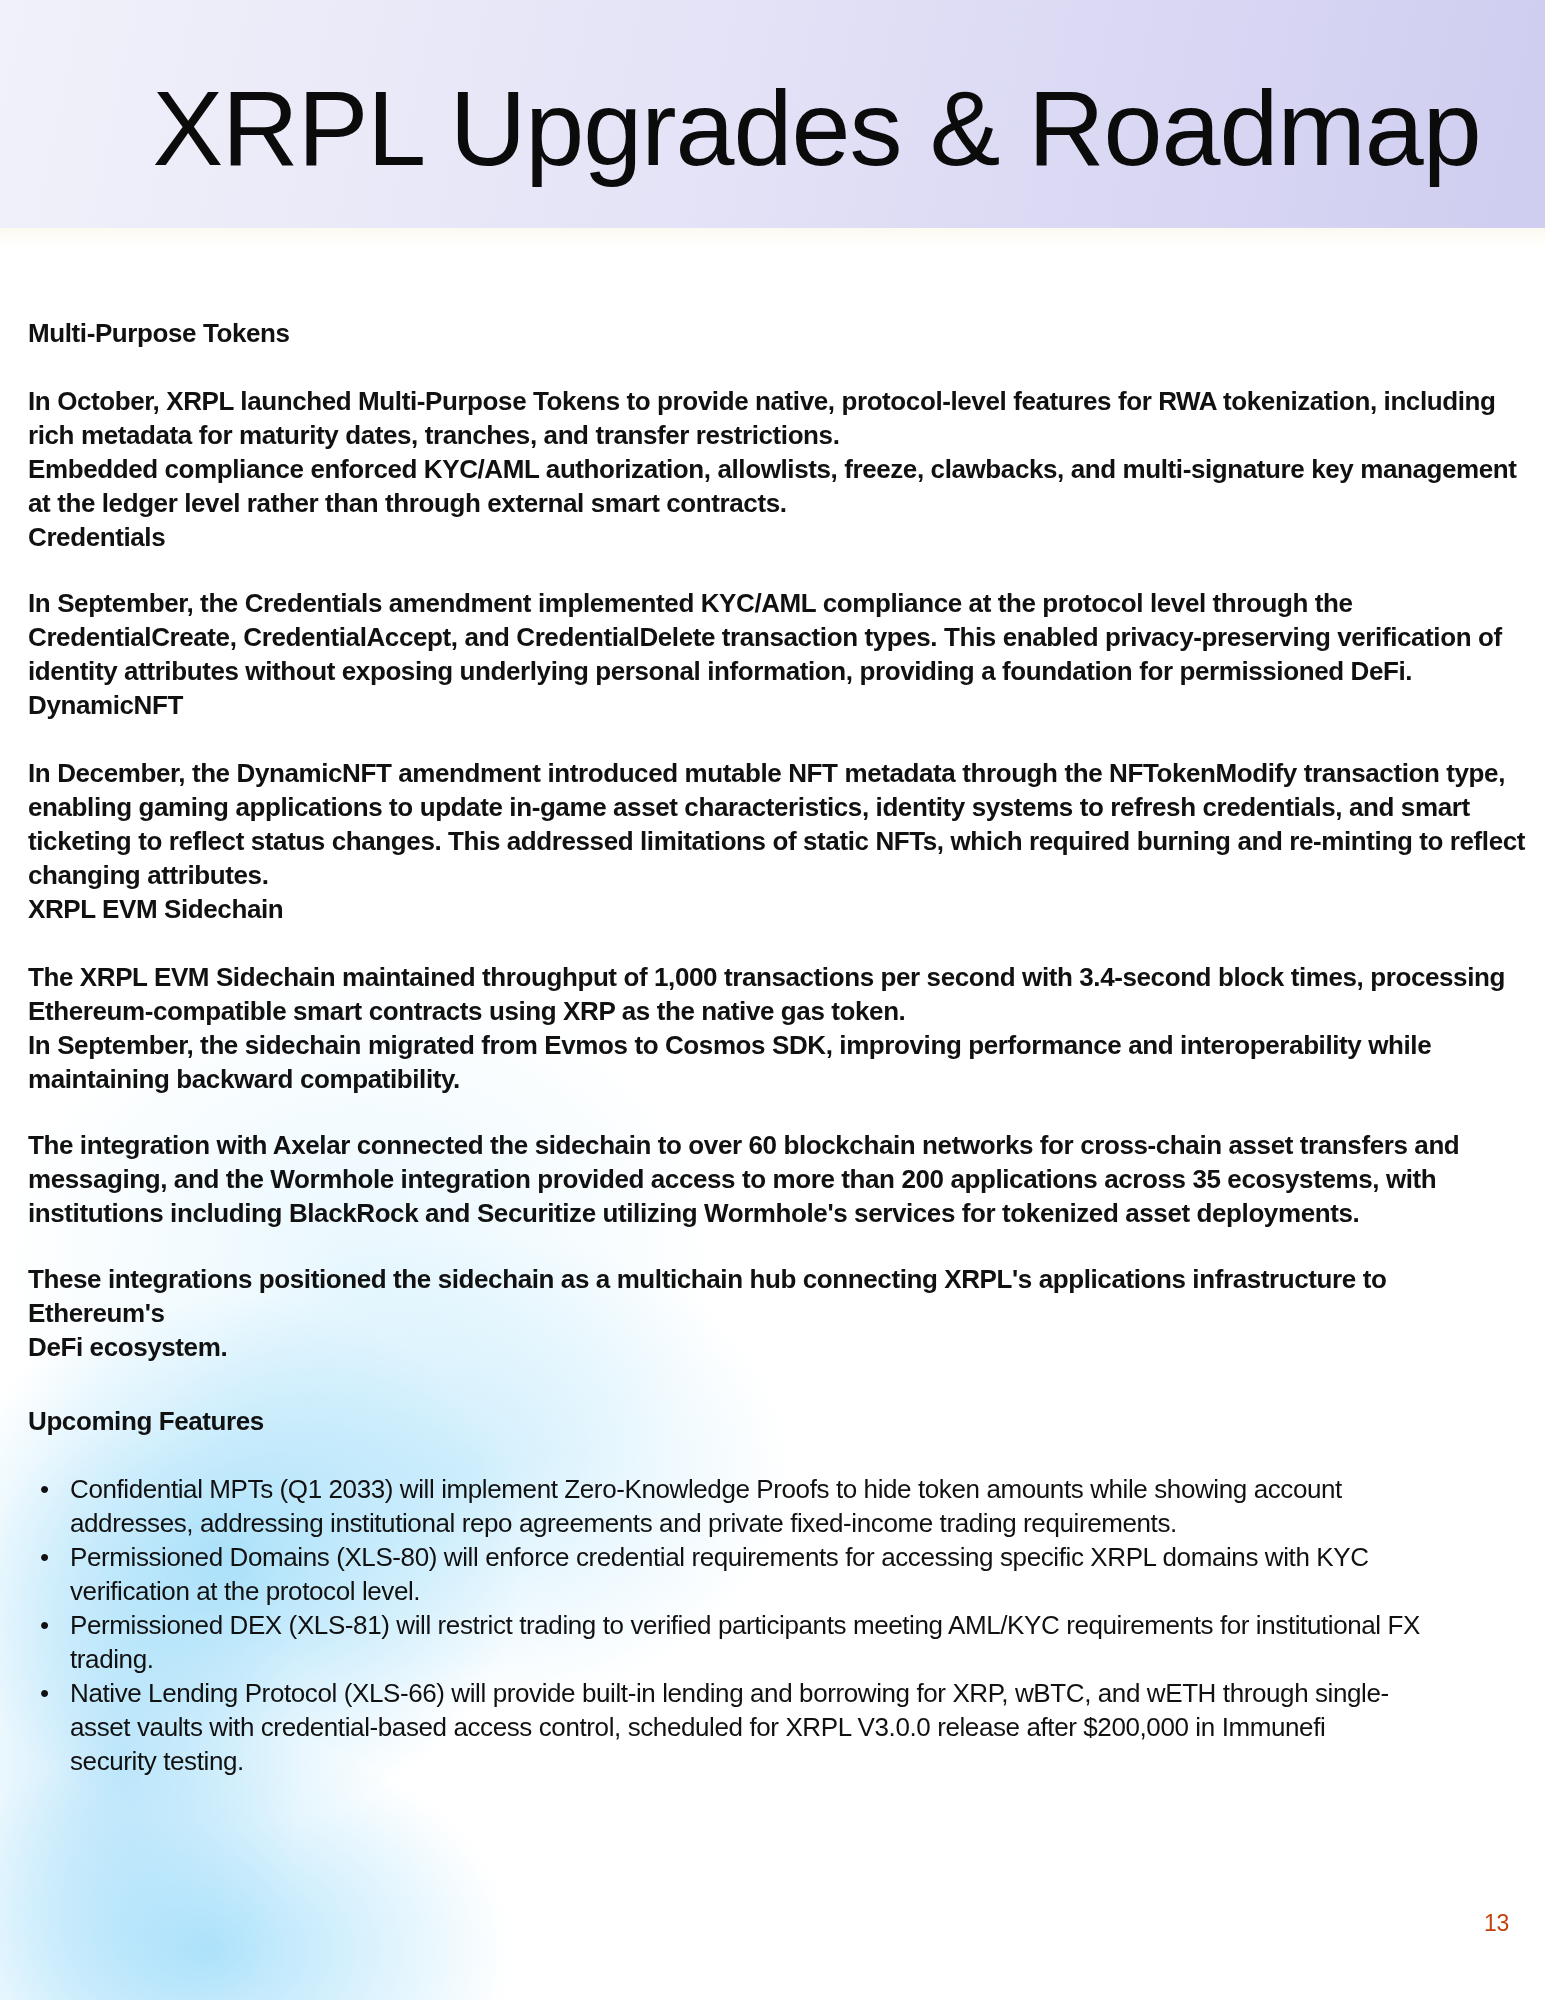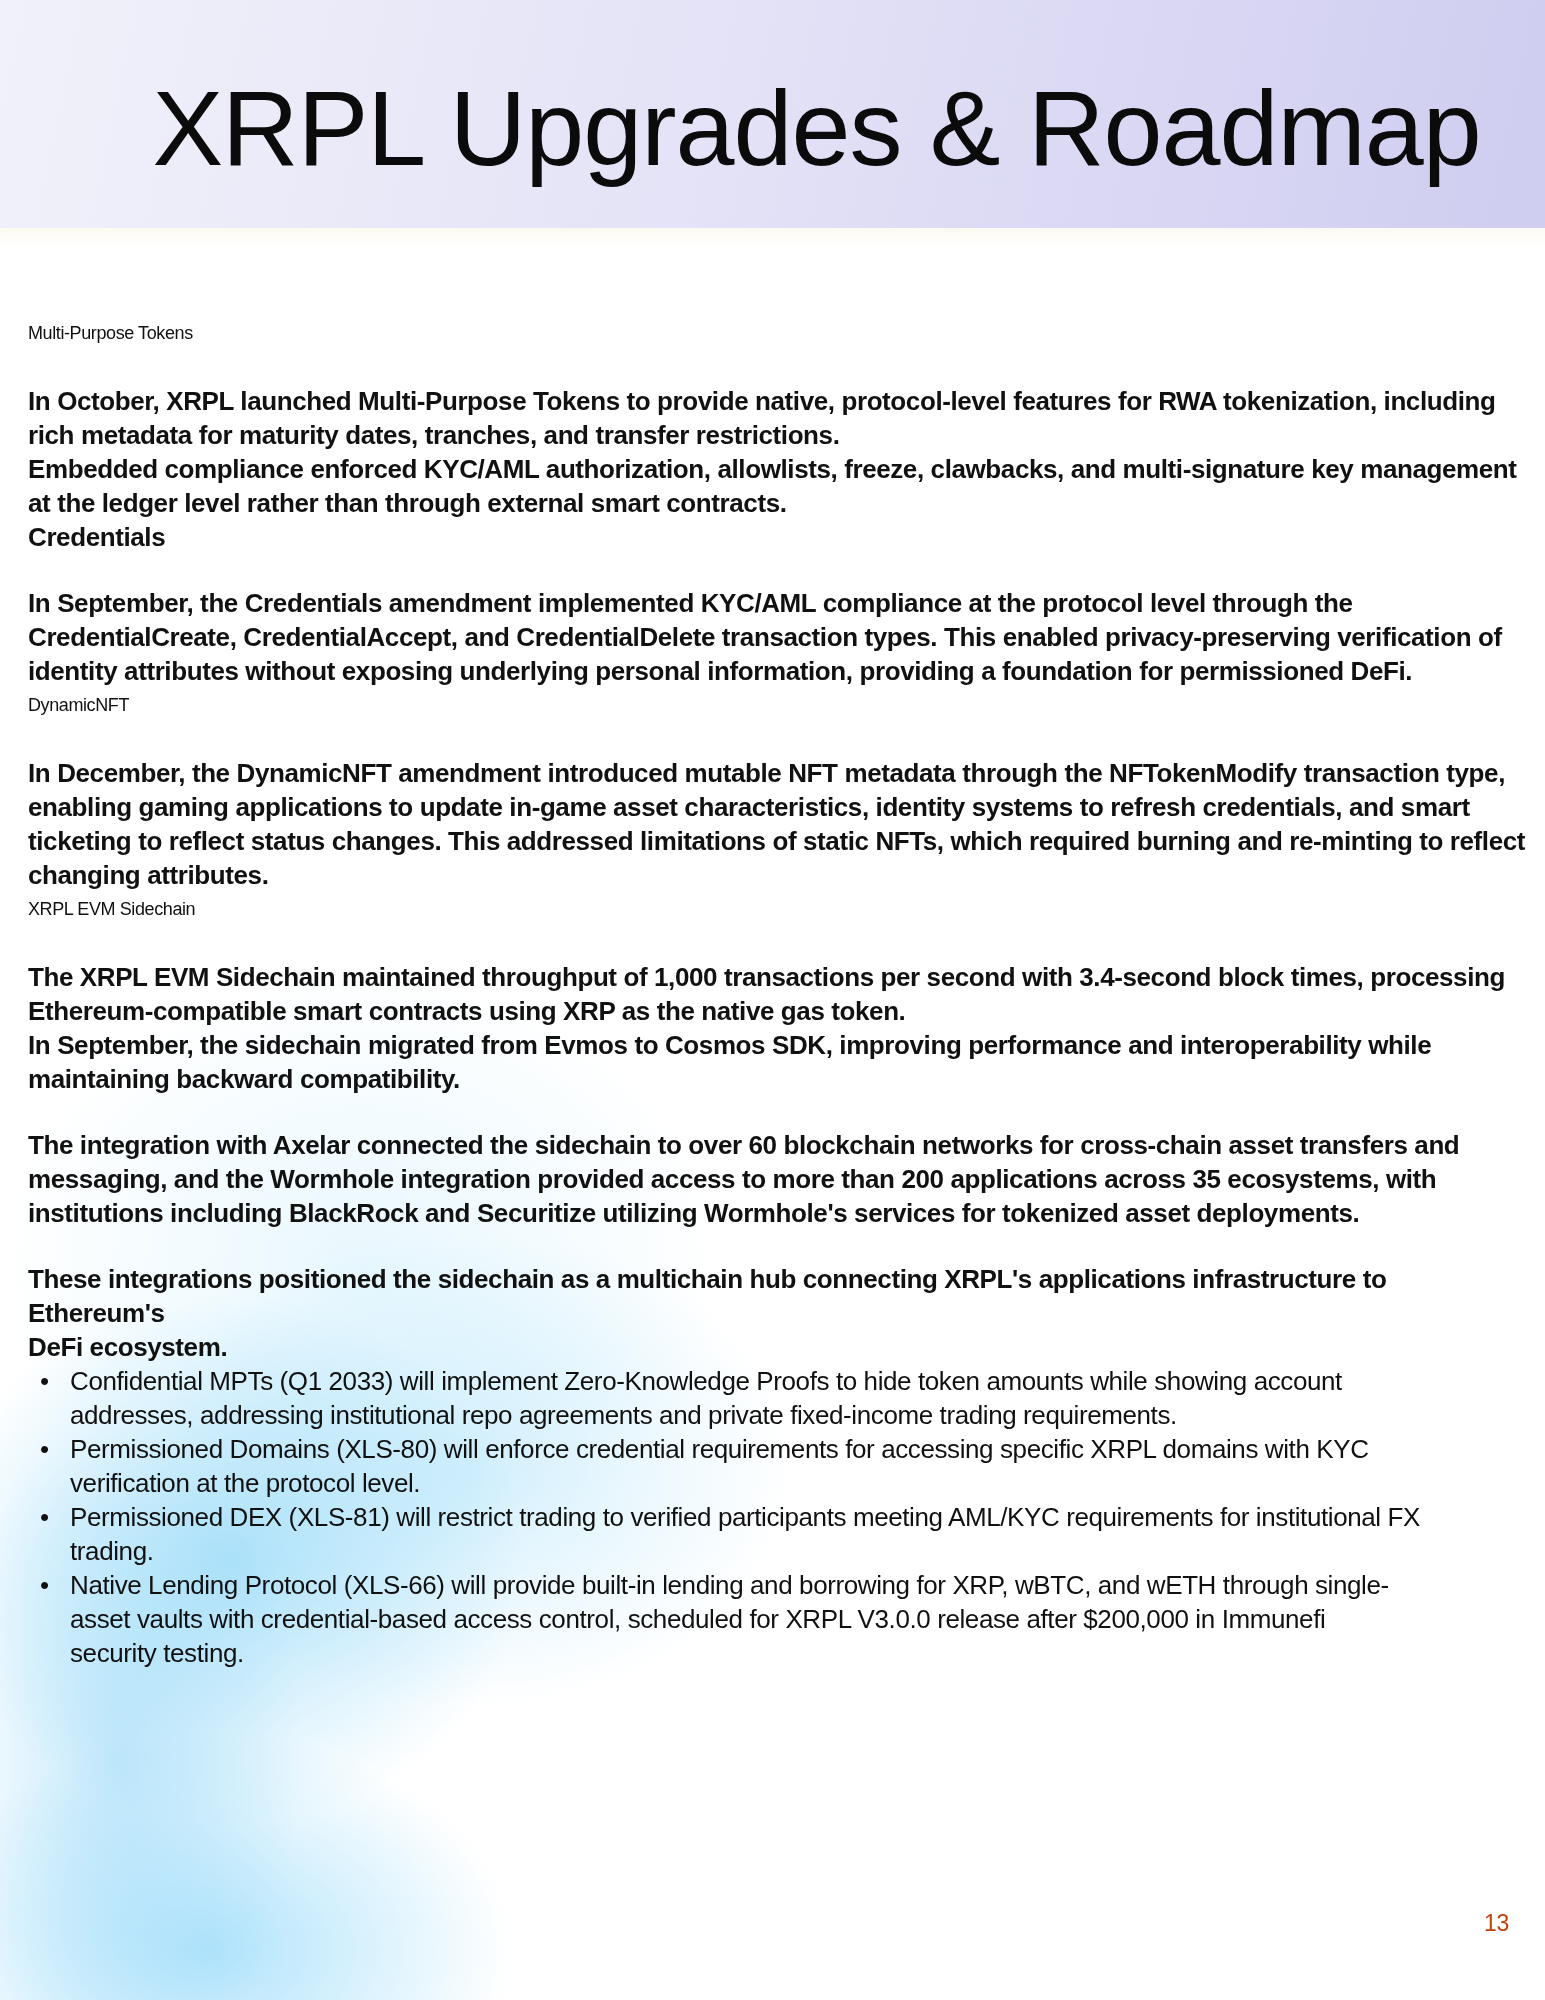--- a/index.html
+++ b/index.html
@@ -50,23 +50,23 @@
   }
   .content {
     position: relative;
     padding: 66px 17px 0 28px;
     font-size: 26px;
     line-height: 34px;
     letter-spacing: -0.4px;
   }
   .content h2 {
     margin: 0 0 34px 0;
-    font-size: 18px;
+    font-size: 26px;
     line-height: 34px;
-    font-weight: 400;
+    font-weight: 700;
   }
   .content p {
     margin: 0 0 32px 0;
     white-space: pre-line;
     font-weight: bold;
   }
   .content p:last-child { margin-bottom: 0; }
   .section { margin: 0; }
   .h2-extra { margin-top: 40px !important; }
   ul.bullet-list {
@@ -136,20 +136,21 @@
 In September, the sidechain migrated from Evmos to Cosmos SDK, improving performance and interoperability while
 maintaining backward compatibility.</p>
       <p>The integration with Axelar connected the sidechain to over 60 blockchain networks for cross-chain asset transfers and
 messaging, and the Wormhole integration provided access to more than 200 applications across 35 ecosystems, with
 institutions including BlackRock and Securitize utilizing Wormhole's services for tokenized asset deployments.</p>
       <p>These integrations positioned the sidechain as a multichain hub connecting XRPL's applications infrastructure to Ethereum's
 DeFi ecosystem.</p>
     </section>
 
     <section class="section">
+      <h2 class="h2-extra">Upcoming Features</h2>
       <ul class="bullet-list">
         <li>Confidential MPTs (Q1 2033) will implement Zero-Knowledge Proofs to hide token amounts while showing account
 addresses, addressing institutional repo agreements and private fixed-income trading requirements.</li>
         <li>Permissioned Domains (XLS-80) will enforce credential requirements for accessing specific XRPL domains with KYC
 verification at the protocol level.</li>
         <li>Permissioned DEX (XLS-81) will restrict trading to verified participants meeting AML/KYC requirements for institutional FX
 trading.</li>
         <li>Native Lending Protocol (XLS-66) will provide built-in lending and borrowing for XRP, wBTC, and wETH through single-
 asset vaults with credential-based access control, scheduled for XRPL V3.0.0 release after $200,000 in Immunefi
 security testing.</li>

